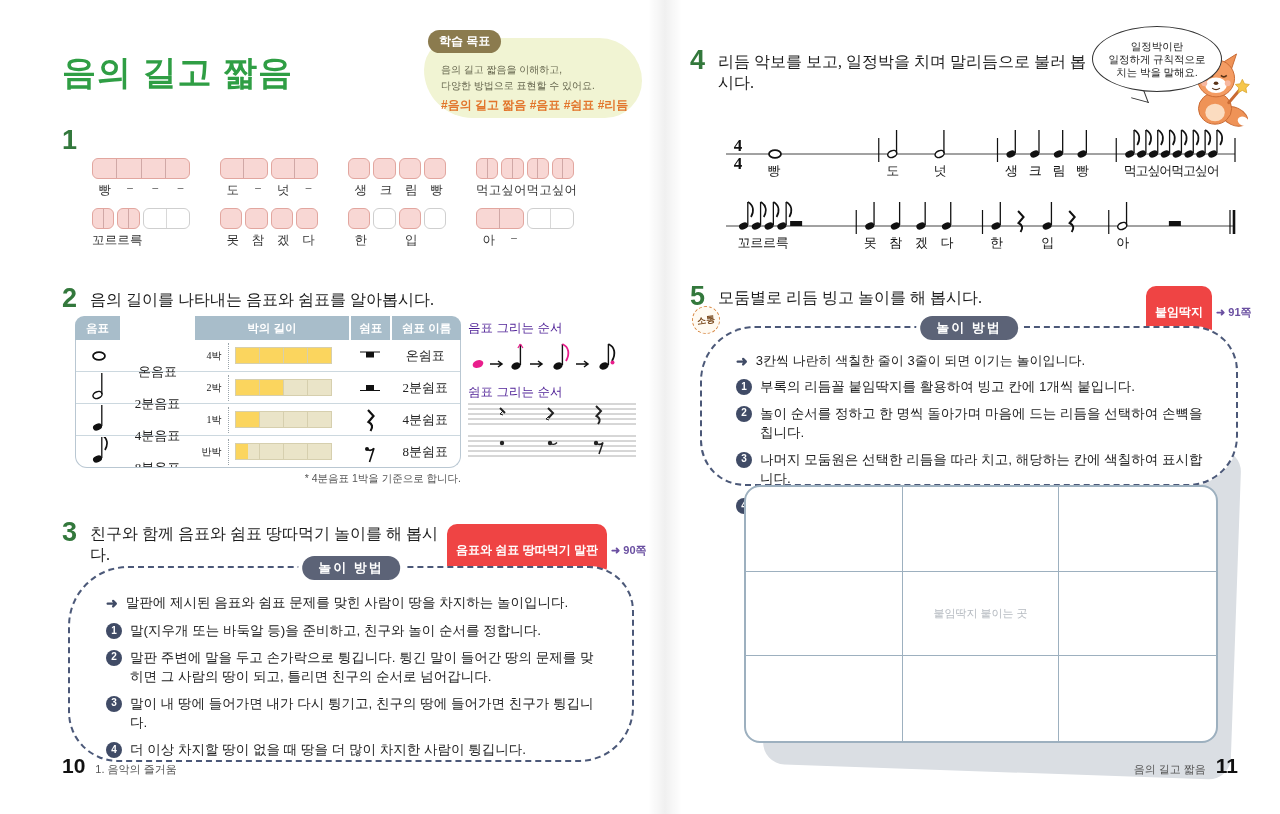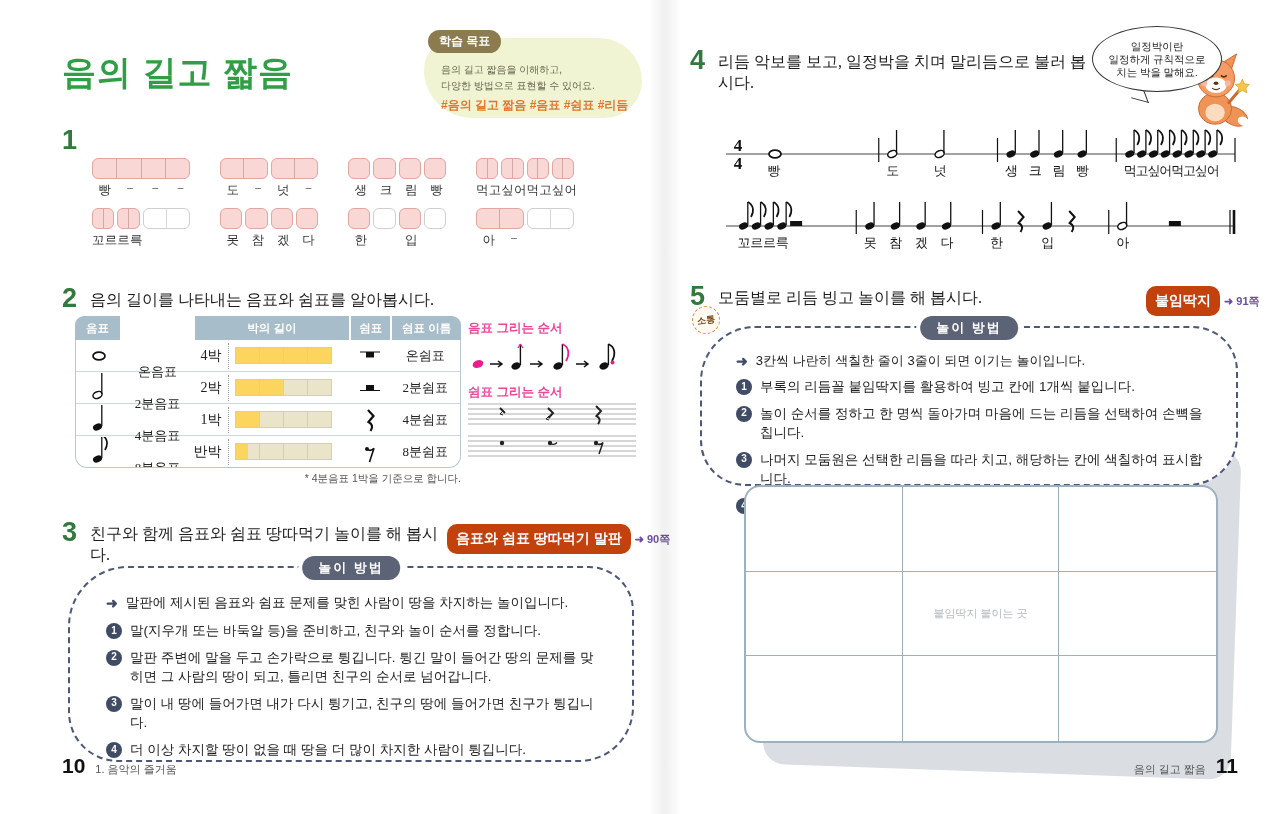--- a/index.html
+++ b/index.html
@@ -43,33 +43,33 @@
   .nt-h{background:#a8bdca;color:#fff;font-size:11.5px;font-weight:700;display:flex;
     align-items:center;justify-content:center;border-left:2px solid #fff;}
   .nt-h:first-child{border-left:none;}
   .nt-body{border:1.5px solid #b9c7d2;border-radius:0 0 12px 12px;border-top:none;overflow:hidden;}
   .nt-tr{display:flex;height:31px;border-top:1px solid #ccd8df;align-items:center;}
   .nt-tr:first-child{border-top:none;}
   .nt-td{display:flex;align-items:center;justify-content:center;font-size:13px;}
   .c1{width:46px;}.c2{width:72px;margin-top:32px;}.c3{width:158px;justify-content:flex-start;}
   .c4{width:40px;}.c5{width:70px;}
   .nt-name{font-family:"Liberation Serif",serif;}
-  .beats{width:28px;text-align:right;font-family:"Liberation Serif",serif;font-size:14px;
+  .beats{width:28px;text-align:right;font-family:"Liberation Serif",serif;font-size:10px;
     padding-right:7px;border-right:1px dotted #9aa4aa;margin-right:7px;height:26px;
     display:flex;align-items:center;justify-content:flex-end;}
   .bars{display:flex;}
   .bar-cell{width:23px;height:15px;background:#eae4c8;border:1px solid #d6cfae;margin-left:-1px;}
   .bar-cell.fill{background:#fbd55e;}
   .bar-cell.half{background:linear-gradient(to right,#fbd55e 0 50%,#eae4c8 50% 100%);}
   #footnote{left:75px;top:472px;width:386px;text-align:right;font-size:10.5px;color:#555;}
   
-  .order-title{font-size:12.5px;font-weight:700;color:#ec4899;}
+  .order-title{font-size:12.5px;font-weight:400;color:#4c1d95;}
   
   .ref-wrap{display:flex;align-items:center;gap:4px;}
-  .pill{background:#c2410c;color:#fff;font-size:14px;font-weight:700;padding:6px 9px;
+  .pill{background:#ef4444;color:#fff;font-size:12px;font-weight:700;padding:18px 9px;
     border-radius:10px;white-space:nowrap;}
   .ref{color:#6a4fa1;font-size:11px;font-weight:700;white-space:nowrap;}
   
   .method-box{border:2px dashed #4b5878;background:#fff;box-sizing:border-box;margin-top:12px;}
   .method-badge{position:absolute;left:50%;transform:translateX(-50%);top:-12px;
     background:#5c6377;color:#fff;font-size:13px;font-weight:800;padding:3px 16px;
     border-radius:13px;box-shadow:0 0 0 4px #fff;letter-spacing:2px;}
   .m-intro{display:flex;gap:8px;align-items:flex-start;font-size:13.5px;margin-bottom:9px;}
   .m-arrow{color:#404b66;font-weight:800;font-size:14px;line-height:18px;}
   .steps{list-style:none;margin:0;padding:0;}

